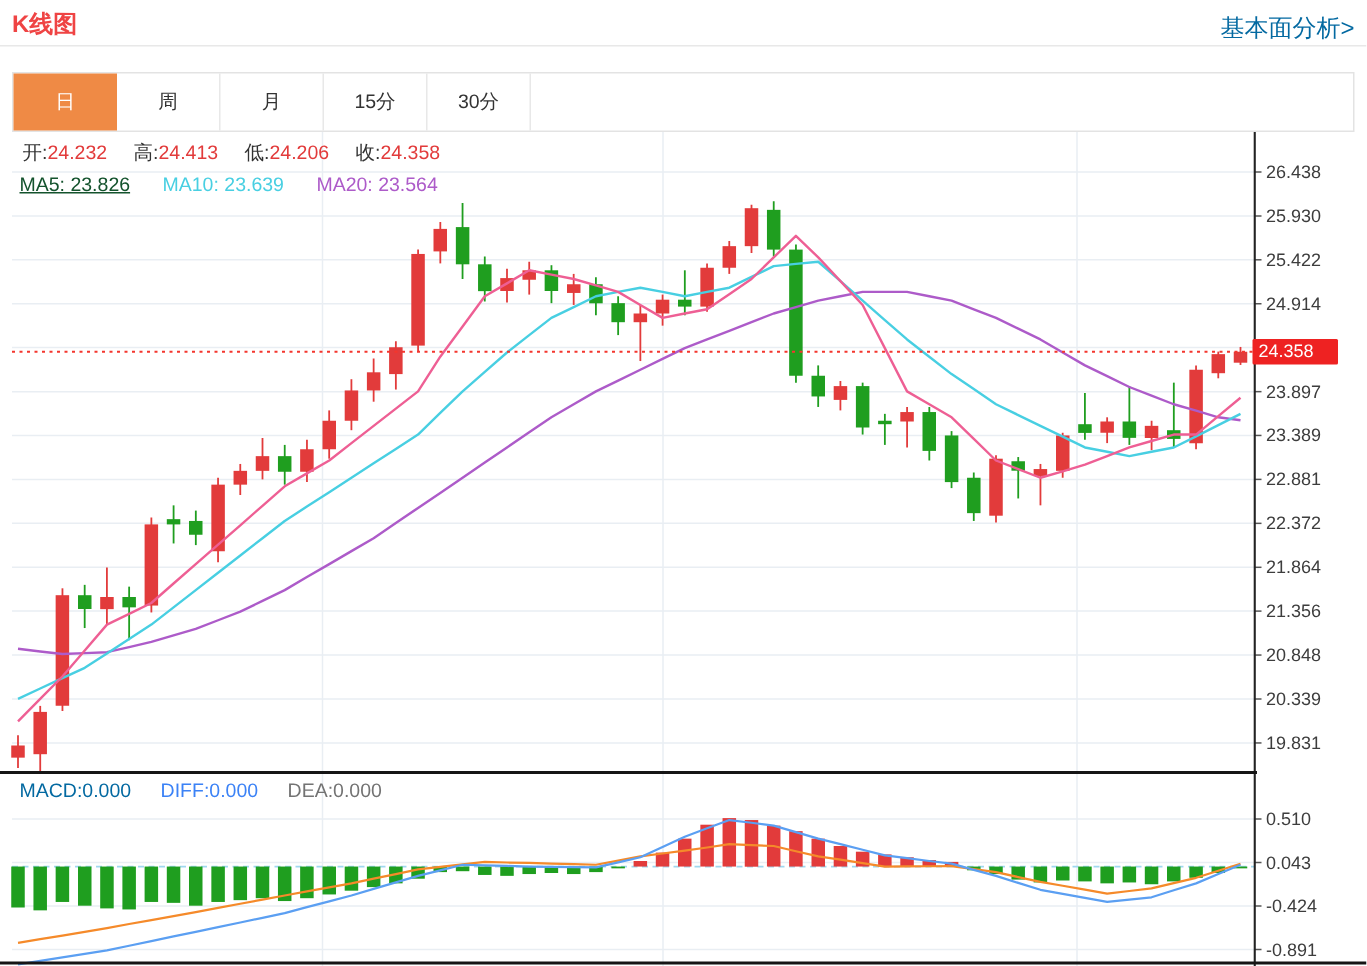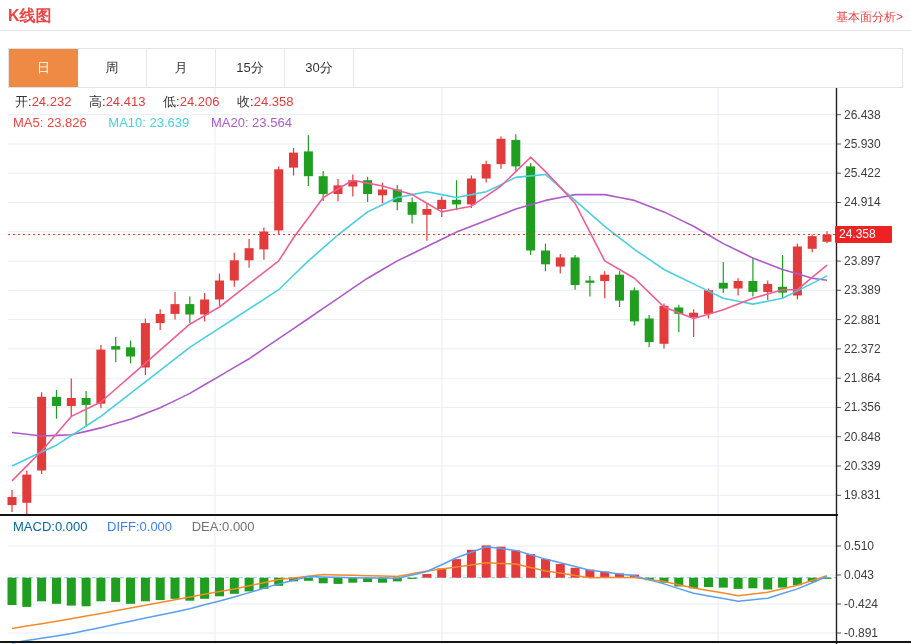--- a/index.html
+++ b/index.html
@@ -1,32 +1,32 @@
 <!DOCTYPE html>
 <html><head>
 <meta charset="utf-8">
 <style>
   html,body{margin:0;padding:0;background:#fff;}
   body{width:911px;height:644px;position:relative;overflow:hidden;
        font-family:"Liberation Sans","DejaVu Sans",sans-serif;color:#333;}
   .abs{position:absolute;}
   #page-title{top:6px;left:8px;font-size:16px;font-weight:700;color:#ef4444;}
-  #fund-link{top:9px;right:8px;font-size:12px;color:#ef4444;cursor:pointer;}
+  #fund-link{top:9px;right:8px;font-size:16px;color:#0369a1;cursor:pointer;}
   #title-divider{top:30px;left:0;width:911px;height:1px;background:#e8e8e8;}
   #tab-bar{top:48px;left:8px;width:893px;height:38px;border:1px solid #e3e3e3;display:flex;background:#fff;}
   .tab{width:69px;height:38px;line-height:38px;text-align:center;font-size:13px;color:#333;
        border-right:1px solid #e8e8e8;cursor:pointer;box-sizing:border-box;}
   .tab.active{background:#ef8a45;color:#fff;border-right:none;}
   .tab-filler{flex:1;}
   #ohlc-row{top:93px;left:15px;font-size:13px;z-index:5;}
   #ohlc-row .lbl{color:#333;}
   #ohlc-row .val{color:#e23b3b;margin-right:14px;}
   #ma-row{top:115px;left:13px;font-size:13px;z-index:5;}
   #ma-row span{margin-right:18px;}
-  #ma5-text{color:#ef4444;} #ma10-text{color:#48cfe2;} #ma20-text{color:#ad5bc9;}
+  #ma5-text{color:#14532d;text-decoration:underline;} #ma10-text{color:#48cfe2;} #ma20-text{color:#ad5bc9;}
   #macd-row{top:519px;left:13px;font-size:13px;z-index:5;}
   #macd-row span{margin-right:16px;}
   #macd-text{color:#0369a1;} #diff-text{color:#3b82f6;} #dea-text{color:#737373;}
   #main-chart{top:88px;left:0;width:911px;height:428px;}
   #macd-chart{top:516px;left:0;width:911px;height:128px;}
   #pane-divider{top:514px;left:0;width:838px;height:2px;background:#151515;}
   #bottom-border{top:641px;left:0;width:911px;height:2px;background:#151515;}
   #price-box{top:226px;left:835px;width:57px;height:17px;line-height:17px;background:#ee2222;
              color:#fff;font-size:12px;padding-left:4px;box-sizing:border-box;border-radius:1px;z-index:6;}
   svg text{font-family:"Liberation Sans","DejaVu Sans",sans-serif;}

